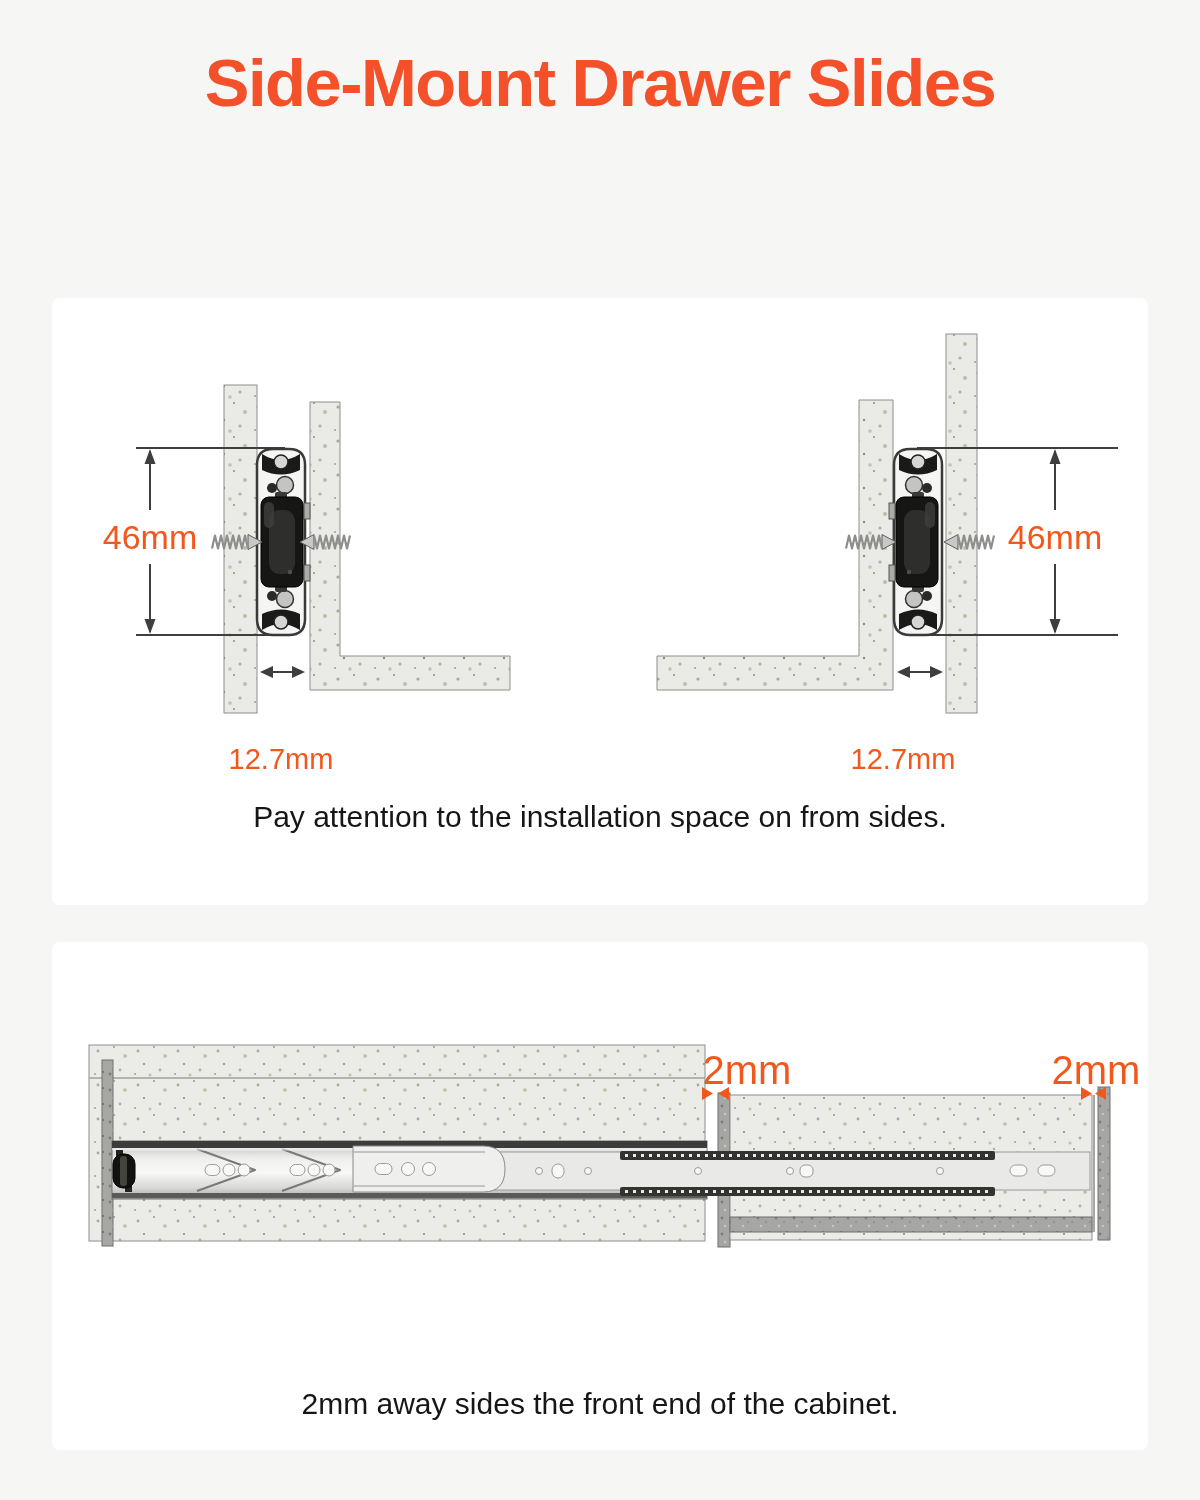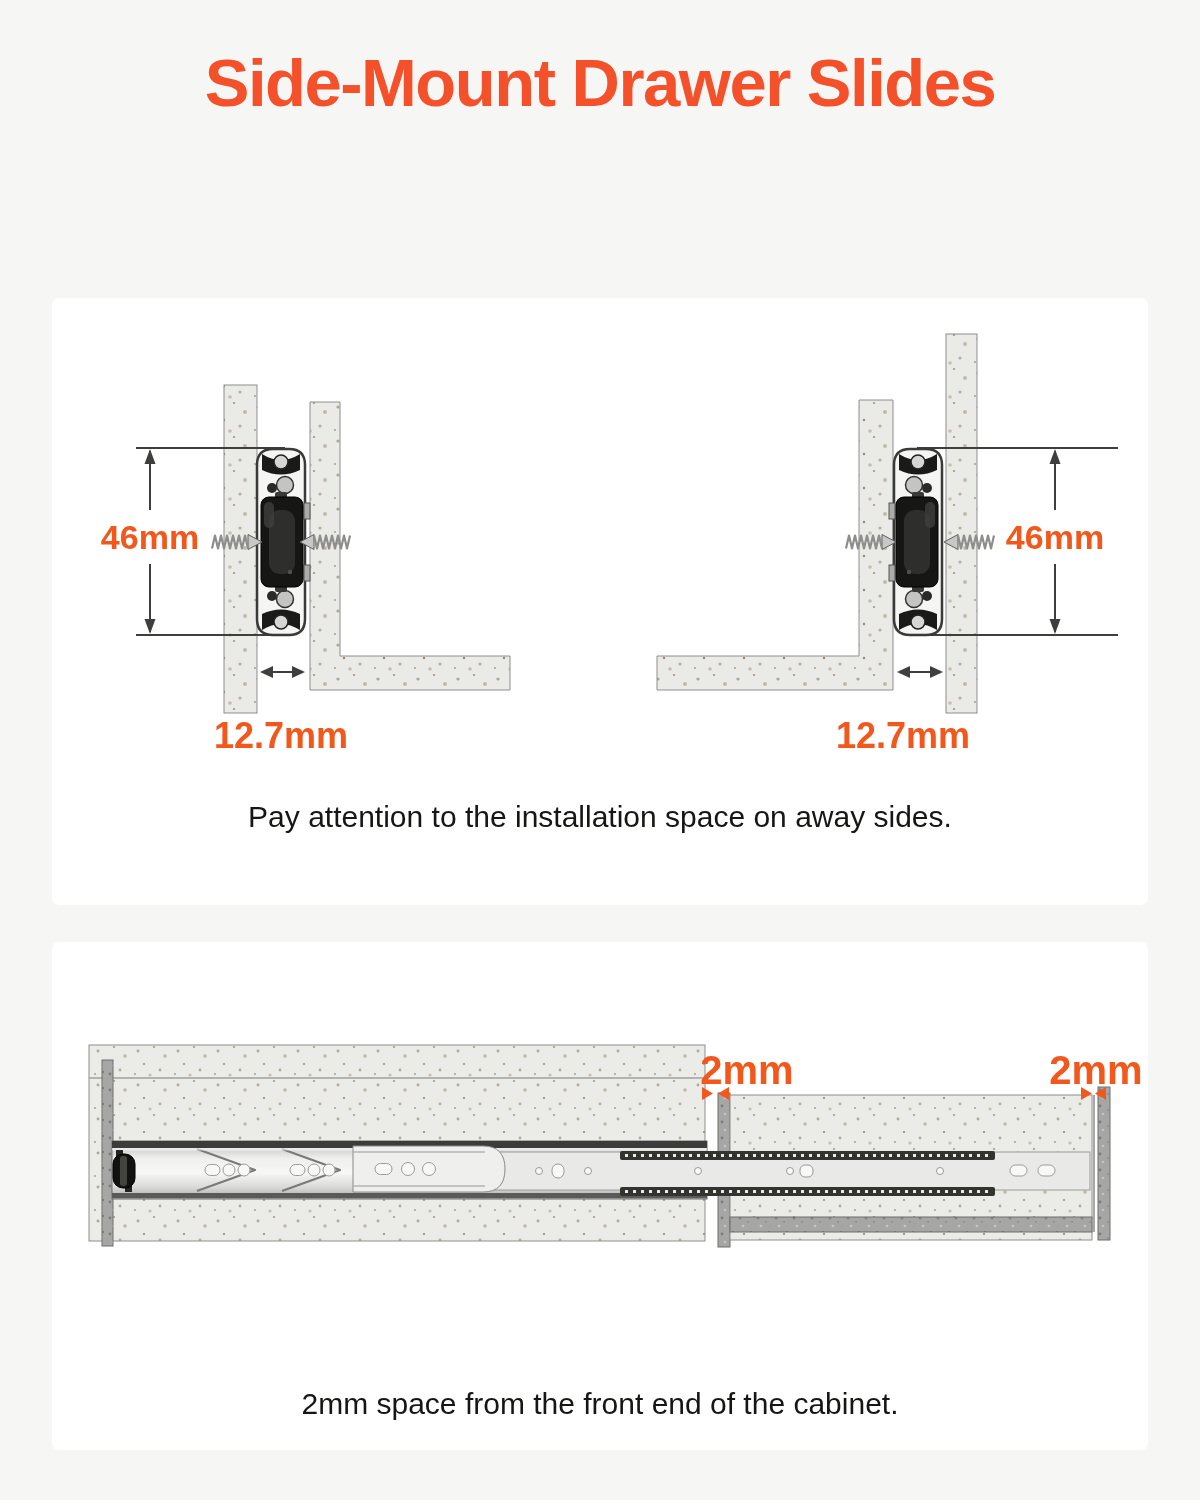--- a/index.html
+++ b/index.html
@@ -22,24 +22,24 @@
   .panel{
     position:absolute;left:52px;width:1096px;
     background:var(--panel-bg,#FFFFFF);border-radius:7px;
   }
   .panel1{top:298px;height:607px;}
   .panel2{top:942px;height:508px;}
   svg.diagram{position:absolute;left:0;top:0;}
   .dim{
     position:absolute;transform:translate(-50%,-50%);
     color:var(--dimension-orange,#F2571C);
-    font-weight:bold;white-space:nowrap;line-height:1;
+    font-weight:normal;white-space:nowrap;line-height:1;
   }
   .lbl46{font-size:34px;}
-  .lbl127{font-size:36px;}
+  .lbl127{font-size:29px;margin-top:23px;}
   .lbl2mm{font-size:40px;}
   .p46l{left:98px;top:239px;}
   .p46r{left:1003px;top:239px;}
   .p127l{left:229px;top:438px;}
   .p127r{left:851px;top:438px;}
   .p2l{left:695px;top:128px;}
   .p2r{left:1044px;top:128px;}
   .caption{
     position:absolute;left:0;width:100%;text-align:center;
     font-size:30px;color:#161614;
@@ -148,21 +148,21 @@
           <polygon class="dimarrow" points="845,374 858,368 858,380"></polygon>
           <polygon class="dimarrow" points="891,374 878,368 878,380"></polygon>
         </g>
       </g>
     </svg>
 
     <div class="dim lbl46 p46l">46mm</div>
     <div class="dim lbl46 p46r">46mm</div>
     <div class="dim lbl127 p127l">12.7mm</div>
     <div class="dim lbl127 p127r">12.7mm</div>
-    <div class="caption">Pay attention to the installation space on away sides.</div>
+    <div class="caption">Pay attention to the installation space on from sides.</div>
   </section>
 
   <section class="panel panel2">
     <svg id="svg2" class="diagram" width="1096" height="508" viewBox="0 0 1096 508">
       <defs>
         <pattern id="p2speck" width="40" height="34" patternUnits="userSpaceOnUse">
           <rect width="40" height="34" fill="#EBEBE8"></rect>
           <circle cx="6" cy="7" r="1.4" fill="#AFA693"></circle>
           <circle cx="22" cy="3" r="1" fill="#9B9484"></circle>
           <circle cx="33" cy="12" r="1.8" fill="#C2BAA8"></circle>
@@ -256,16 +256,16 @@
         <polygon class="oarrow" points="677,145 666,151.5 677,158"></polygon>
       </g>
       <g>
         <polygon class="oarrow" points="1029,145 1040,151.5 1029,158"></polygon>
         <polygon class="oarrow" points="1054,145 1043,151.5 1054,158"></polygon>
       </g>
     </svg>
 
     <div class="dim lbl2mm p2l">2mm</div>
     <div class="dim lbl2mm p2r">2mm</div>
-    <div class="caption">2mm space from the front end of the cabinet.</div>
+    <div class="caption">2mm away sides the front end of the cabinet.</div>
   </section>
 
 </div>
 
 </body></html>

